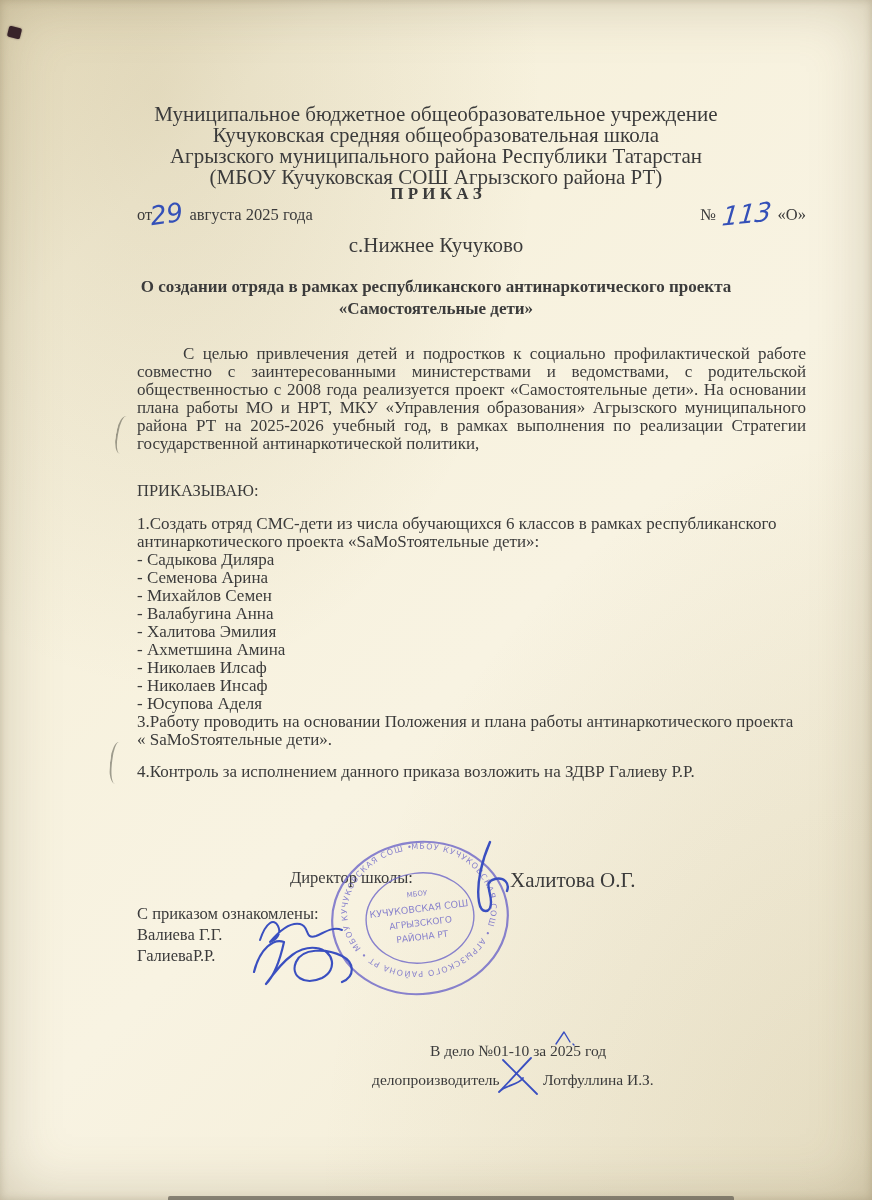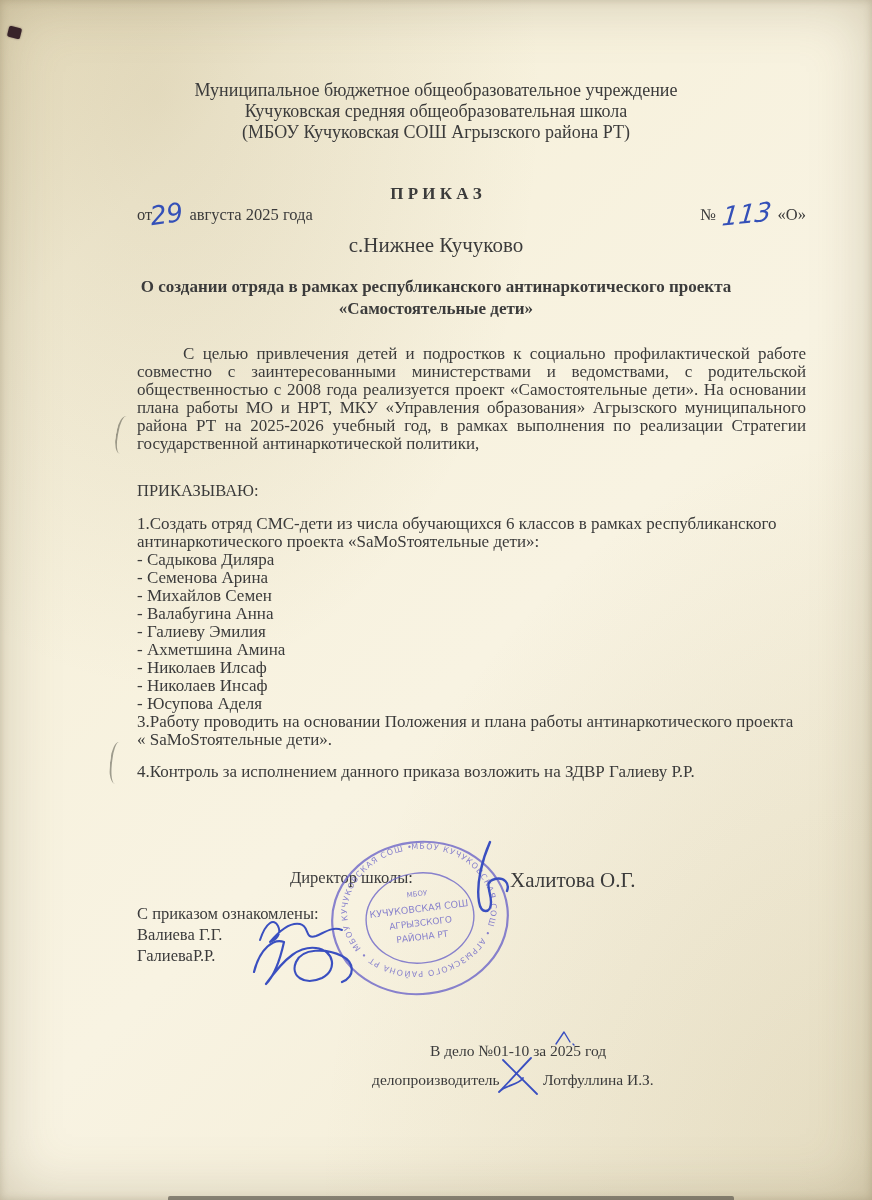--- a/index.html
+++ b/index.html
@@ -7,21 +7,21 @@
     width:872px;height:1200px;position:relative;overflow:hidden;
     font-family:"Liberation Serif", serif;color:#3b3b3b;
     background:
       radial-gradient(ellipse at 18% 8%, rgba(150,130,80,.18), rgba(0,0,0,0) 38%),
       radial-gradient(ellipse at 100% 100%, rgba(140,120,70,.14), rgba(0,0,0,0) 45%),
       linear-gradient(135deg,#ece3c6 0%,#f6f0da 16%,#f8f3e2 55%,#f2ebd3 100%);
     box-shadow: inset 0 0 60px rgba(110,95,55,.28), inset 0 0 8px rgba(80,65,30,.22);
   }
   .abs{position:absolute;}
   .center{left:0;right:0;text-align:center;}
-  .hdr{font-size:18px;line-height:21px;}
+  .hdr{font-size:21px;line-height:21px;margin-top:24px;}
   .bold{font-weight:bold;}
   .body-text{font-size:17px;line-height:18px;}
   .hand{
     font-family:"DejaVu Sans", sans-serif;font-style:italic;
     color:#3450b8;display:inline-block;
   }
   .hand-day{font-size:26px;transform:rotate(-8deg);margin:0 2px 0 -2px;position:relative;top:3px;}
   .hand-num{font-size:26px;transform:rotate(-6deg) skewX(-12deg);margin:0 6px;position:relative;top:3px;}
   .daterow{left:137px;right:66px;display:flex;justify-content:space-between;align-items:baseline;font-size:16.5px;}
   .members div{white-space:pre;}
@@ -35,20 +35,21 @@
 <body>
 
 <div class="abs corner-mark"></div>
 <div class="abs artifact-arc" style="left:116px;top:416px;transform:rotate(10deg);"></div>
 <div class="abs artifact-arc" style="left:110px;top:742px;transform:rotate(6deg);height:42px;"></div>
 <div class="abs bottom-strip"></div>
 
 <div class="abs center hdr" style="top:80px;">
   <div>Муниципальное бюджетное общеобразовательное учреждение</div>
   <div>Кучуковская средняя общеобразовательная школа</div>
+  <div>Агрызского муниципального района Республики Татарстан</div>
   <div>(МБОУ Кучуковская СОШ Агрызского района РТ)</div>
 </div>
 
 <div class="abs center bold" style="top:184px;font-size:17px;">П Р И К А З</div>
 
 <div class="abs daterow" style="top:196px;">
   <div>
     <span>от</span><span class="hand hand-day">29</span><span> августа  2025 года</span>
   </div>
   <div>
@@ -67,21 +68,21 @@
 
 <div class="abs" style="left:137px;top:481px;font-size:16.5px;">ПРИКАЗЫВАЮ:</div>
 
 <div class="abs body-text" style="left:137px;width:669px;top:515px;">
   <div>1.Создать отряд СМС-дети  из числа обучающихся 6 классов в рамках республиканского антинаркотического проекта «SaMoSтоятельные дети»:</div>
   <div class="members">
     <div>- Садыкова Диляра</div>
     <div>- Семенова Арина</div>
     <div>- Михайлов Семен</div>
     <div>- Валабугина Анна</div>
-    <div>- Галиеву Эмилия</div>
+    <div>- Халитова Эмилия</div>
     <div>- Ахметшина Амина</div>
     <div>- Николаев Илсаф</div>
     <div>- Николаев Инсаф</div>
     <div>- Юсупова Аделя</div>
   </div>
   <div> 3.Работу проводить на основании Положения и  плана работы антинаркотического проекта « SaMoSтоятельные дети».</div>
   <div style="margin-top:14px;">4.Контроль за исполнением данного приказа возложить на ЗДВР Галиеву Р.Р.</div>
 </div>
 
 <div class="abs" style="left:290px;top:868px;font-size:16.5px;z-index:1;">Директор школы:</div>

